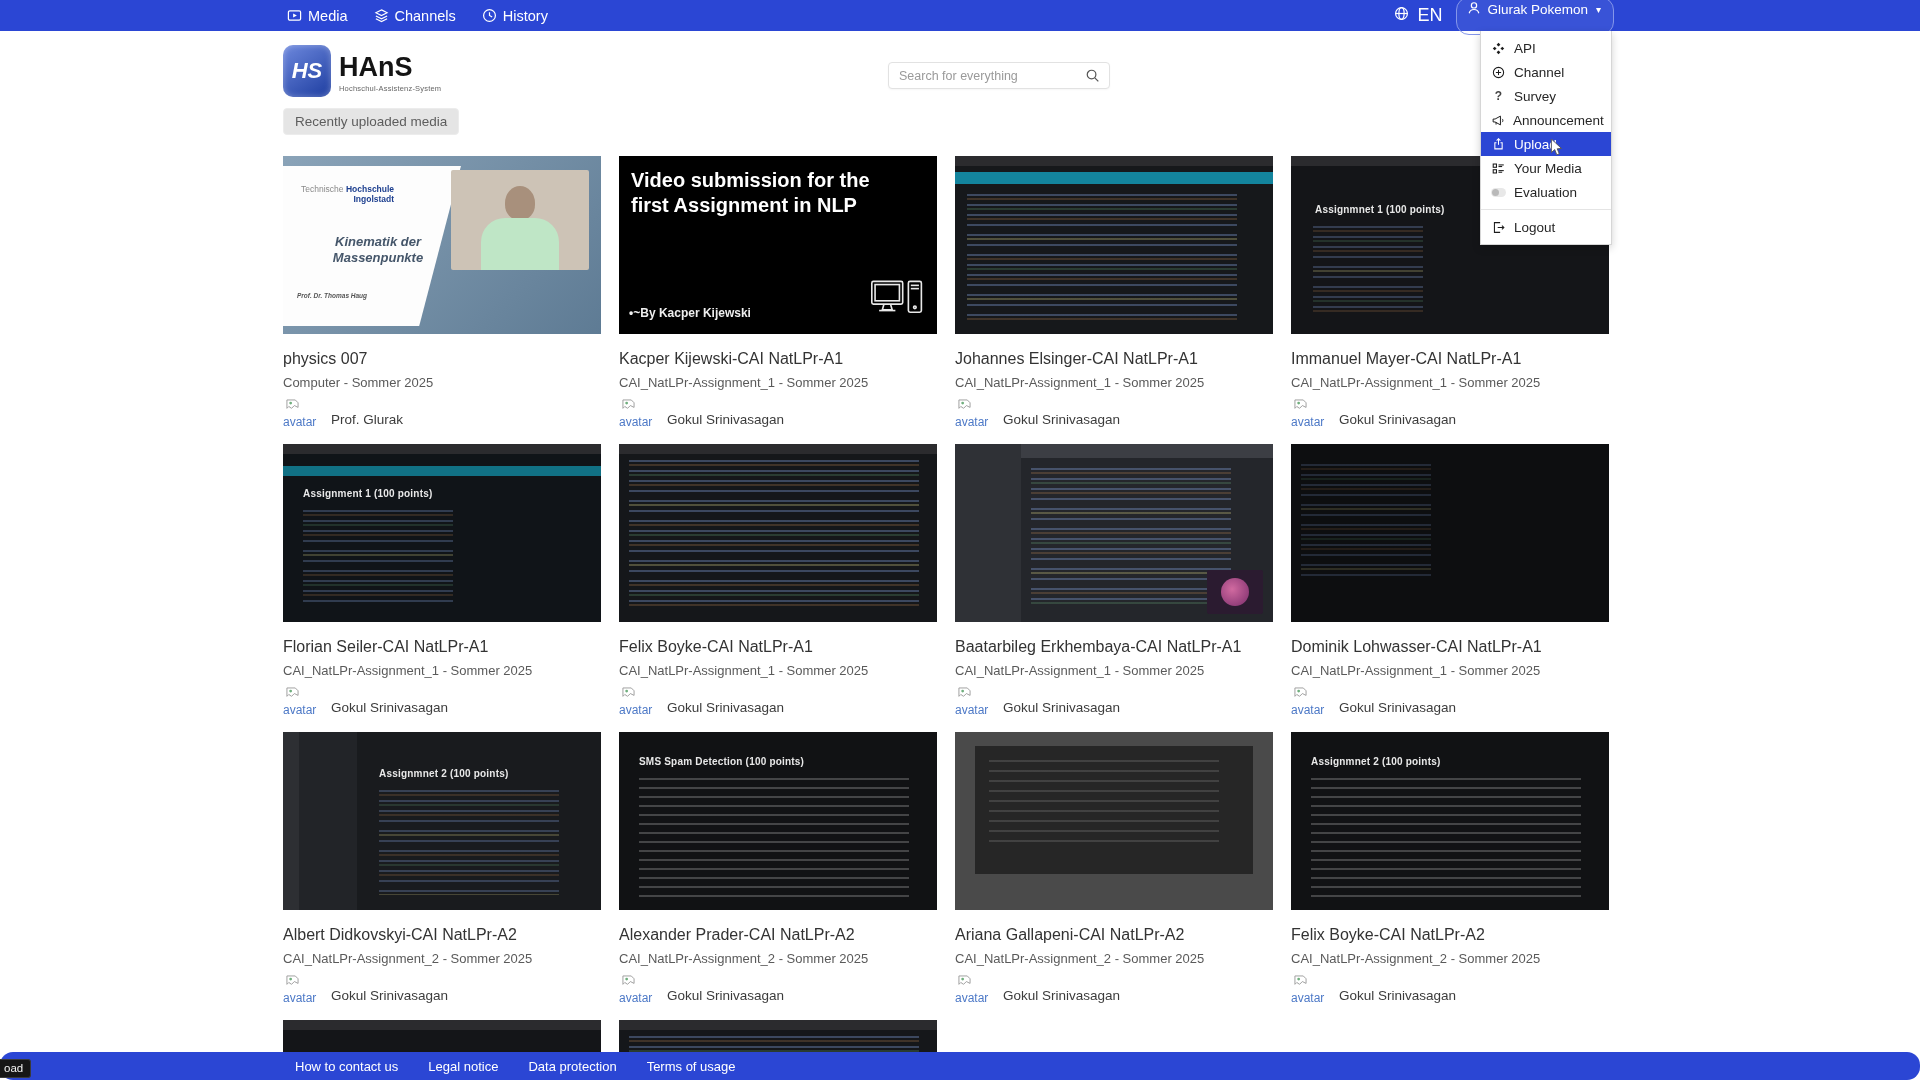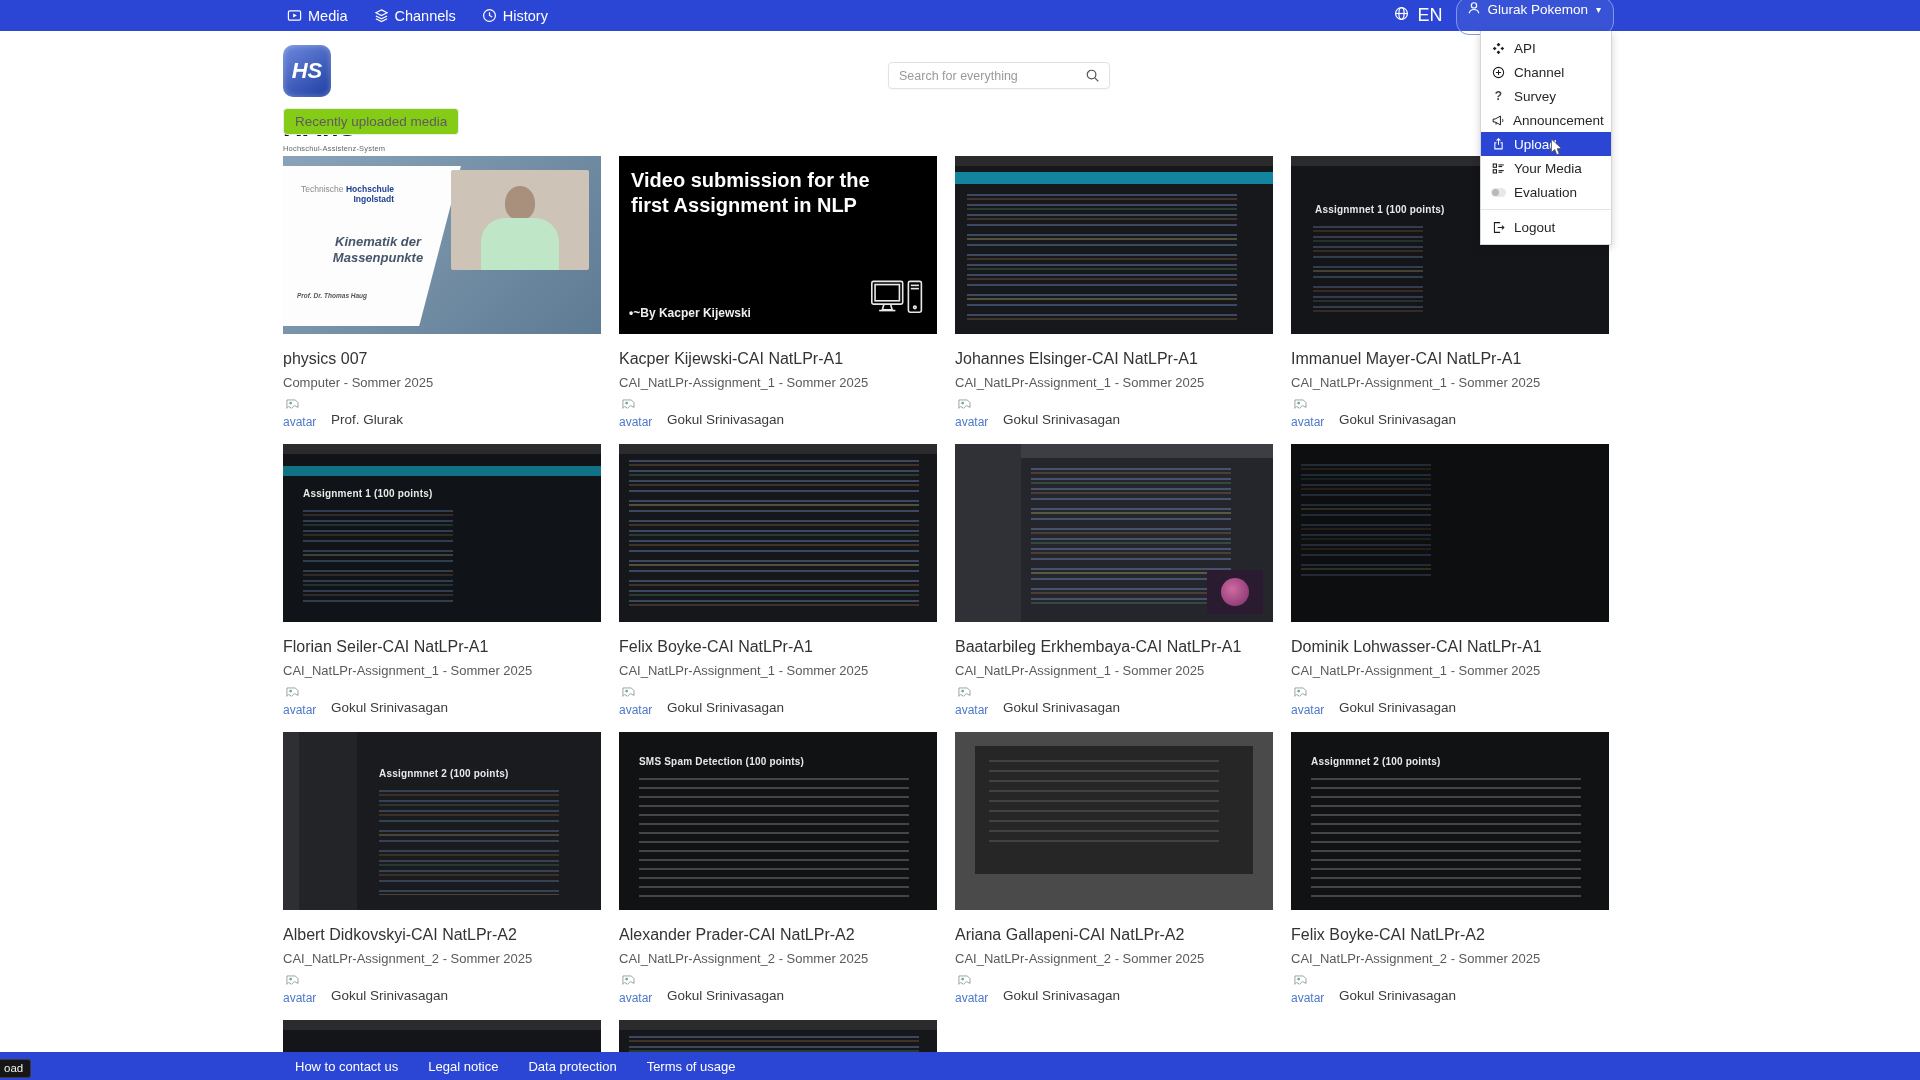--- a/index.html
+++ b/index.html
@@ -33,40 +33,40 @@
   .menu-item.hl .mi-ico { color:#fff; }
   .menu-divider { height:1px; background:#e4e4e4; margin:5px 0; }
   .q-glyph { font-size:12px; font-weight:700; color:#444; }
   .toggle-pill { width:17px; height:9px; border-radius:5px; background:#e8e8e8;
     position:relative; }
   .toggle-pill::before { content:""; position:absolute; left:1px; top:1px;
     width:7px; height:7px; border-radius:50%; background:#b9b9b9; }
   .cursor-ptr { position:absolute; left:1549px; top:139px; z-index:40; }
 
   
-  .logo-wrap { position:absolute; left:283px; top:45px; display:flex; gap:8px;flex-direction:column; }
+  .logo-wrap { position:absolute; left:283px; top:45px; display:flex; gap:8px; }
   .logo-mark { width:48px; height:52px; border-radius:10px;
     background:linear-gradient(145deg,#6d88dd,#1d3da0);
     color:#fff; font-weight:700; font-size:22px; font-style:italic;
     display:flex; align-items:center; justify-content:center;
     box-shadow:inset 0 0 6px rgba(255,255,255,.35); }
   .logo-title { font-size:27px; font-weight:700; color:#141414; line-height:1;
     margin-top:9px; }
   .logo-sub { font-size:7.5px; color:#666; margin-top:3px; letter-spacing:.2px; }
 
   .search-wrap { position:absolute; left:888px; top:50px; width:222px; height:27px;
     border:1px solid #e2e2e2; border-radius:4px; background:#fff;
     display:flex; align-items:center; box-shadow:0 1px 2px rgba(0,0,0,.04);margin-top:12px; }
   .search-wrap input { flex:1; border:none; outline:none; font-size:12.5px;
     padding:0 6px 0 10px; color:#333; font-family:"Liberation Sans",sans-serif; }
   .search-wrap input::placeholder { color:#9a9a9a; }
   .search-ico { padding-right:9px; display:flex; color:#555; cursor:pointer; }
 
   .section-label { position:absolute; left:283px; top:108px; display:inline-block;
-    border:1px solid #ececec; border-radius:4px; background:#84cc16;
+    border:1px solid #ececec; border-radius:4px; background:#e5e5e5;
     padding:5px 11px; font-size:13.5px; color:#5d5d5d; }
 
   
   .grid { position:absolute; left:283px; top:156px; width:1326px;
     display:grid; grid-template-columns:repeat(4,318px); column-gap:18px;
     row-gap:10px; }
   .card { width:318px; height:278px; position:relative; }
   .thumb { width:318px; height:178px; position:relative; overflow:hidden;
     background:#17191c; cursor:pointer; }
   .card-title { margin-top:16px; font-size:16px; color:#333; cursor:pointer; }
@@ -154,21 +154,21 @@
     background-image:repeating-linear-gradient(180deg, rgba(200,200,200,.28) 0 2px, transparent 2px 9px); }
 
   .v-doc-gray { background:#4a4a4a; }
   .v-doc-gray .inner { position:absolute; left:20px; top:14px; right:20px; bottom:36px;
     background:#262626; }
   .v-doc-gray .cl { left:34px; top:28px; width:230px; height:90px; opacity:.5;
     background-image:repeating-linear-gradient(180deg, rgba(220,220,220,.3) 0 2px, transparent 2px 10px); }
 
   
   .footer { position:absolute; left:0; top:1052px; width:1920px; height:28px;
-    background:#2b46d4; z-index:25; display:flex; align-items:center; }
+    background:#2b46d4; z-index:25; display:flex; align-items:center;border-radius:13px; }
   .footer-links { display:flex; gap:30px; margin-left:295px; }
   .footer-links span { color:#fff; font-size:13px; cursor:pointer; }
 
   .status-tip { position:absolute; left:0; top:1059px; z-index:30;
     background:#161616; color:#f2f2f2; font-size:11.5px; padding:2px 7px 3px 4px;
     border-radius:0 3px 3px 0; border:1px solid #3a3a3a; border-left:none; }
 </style>
 </head>
 <body>
 

